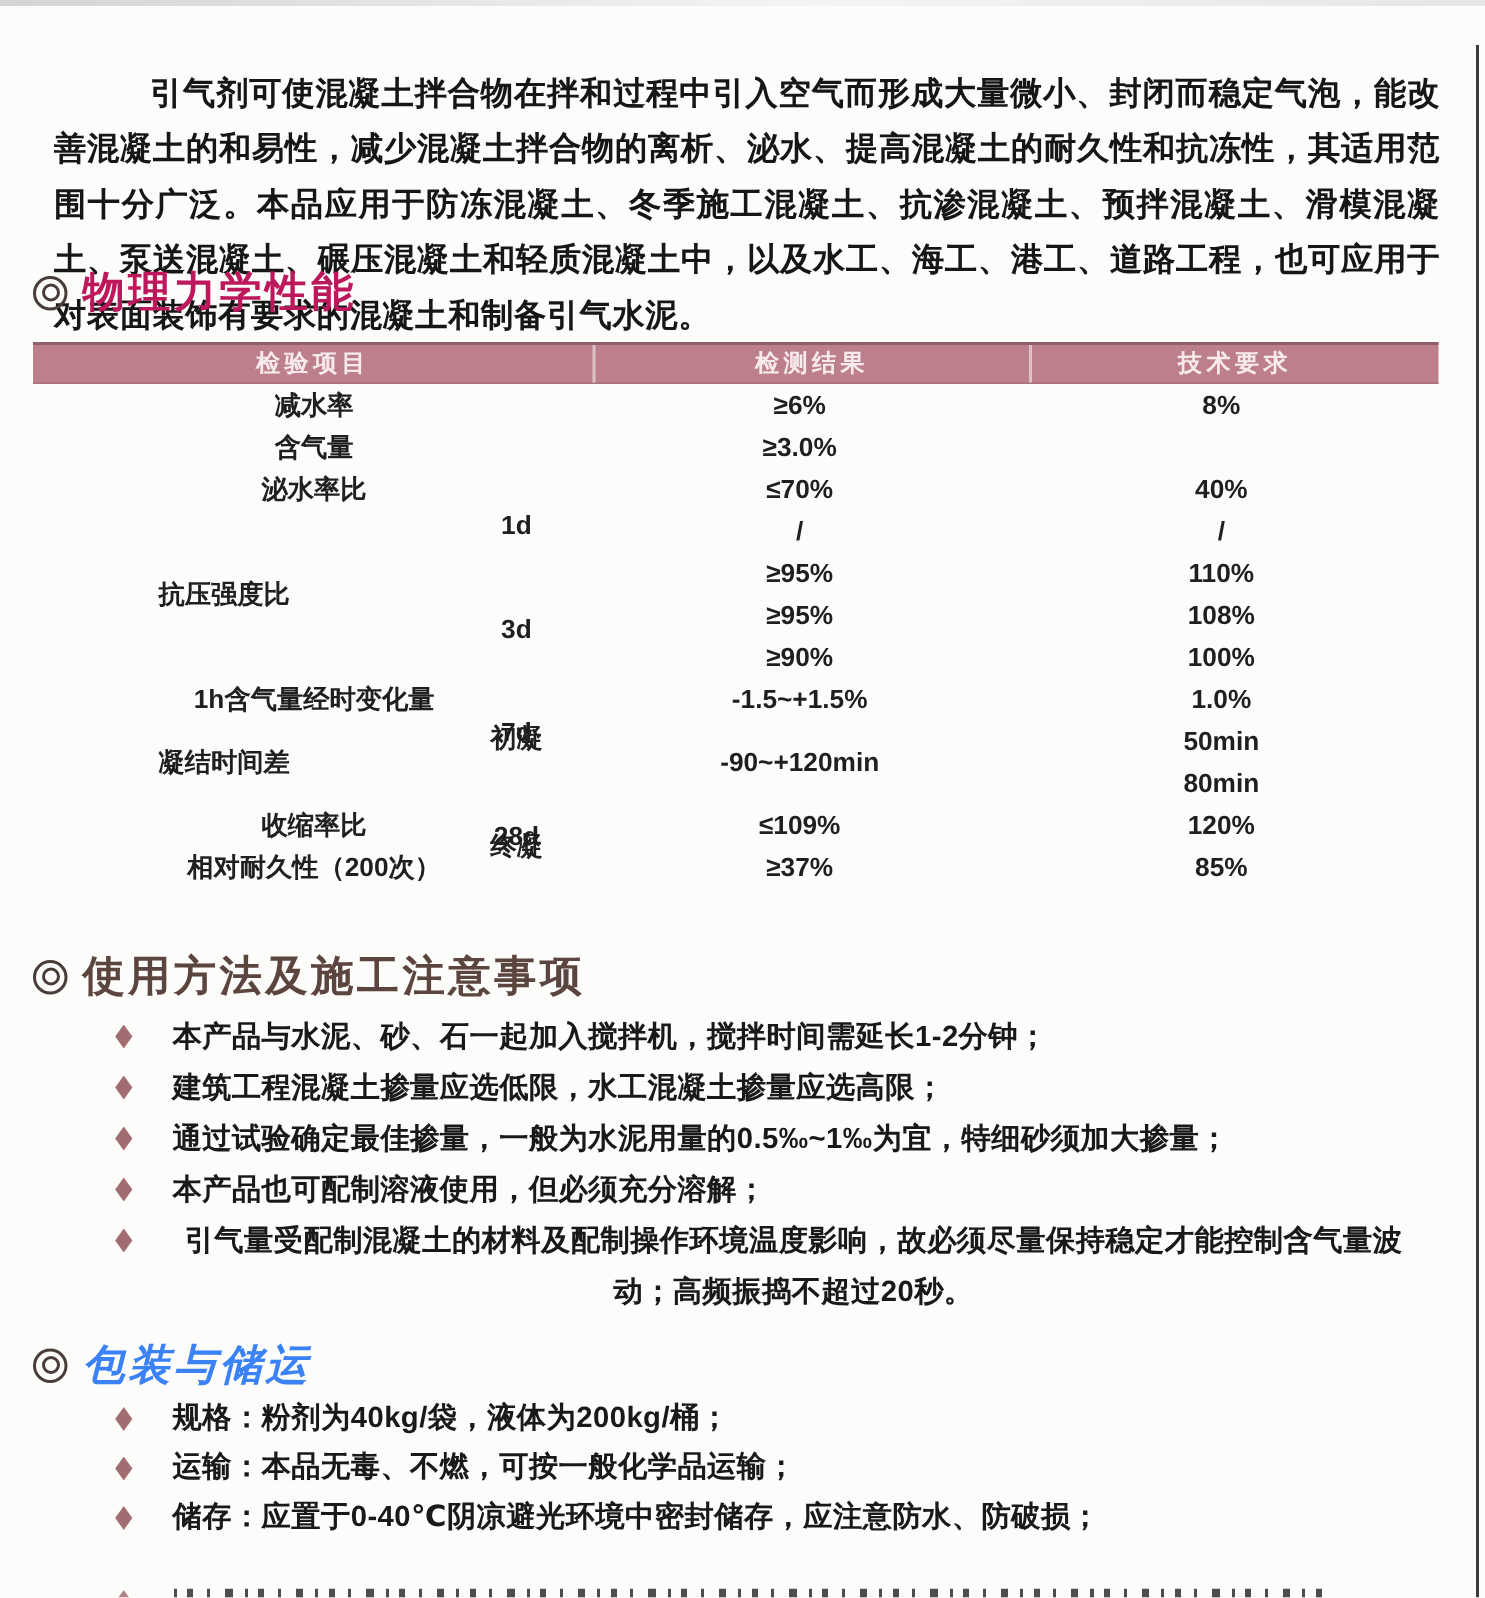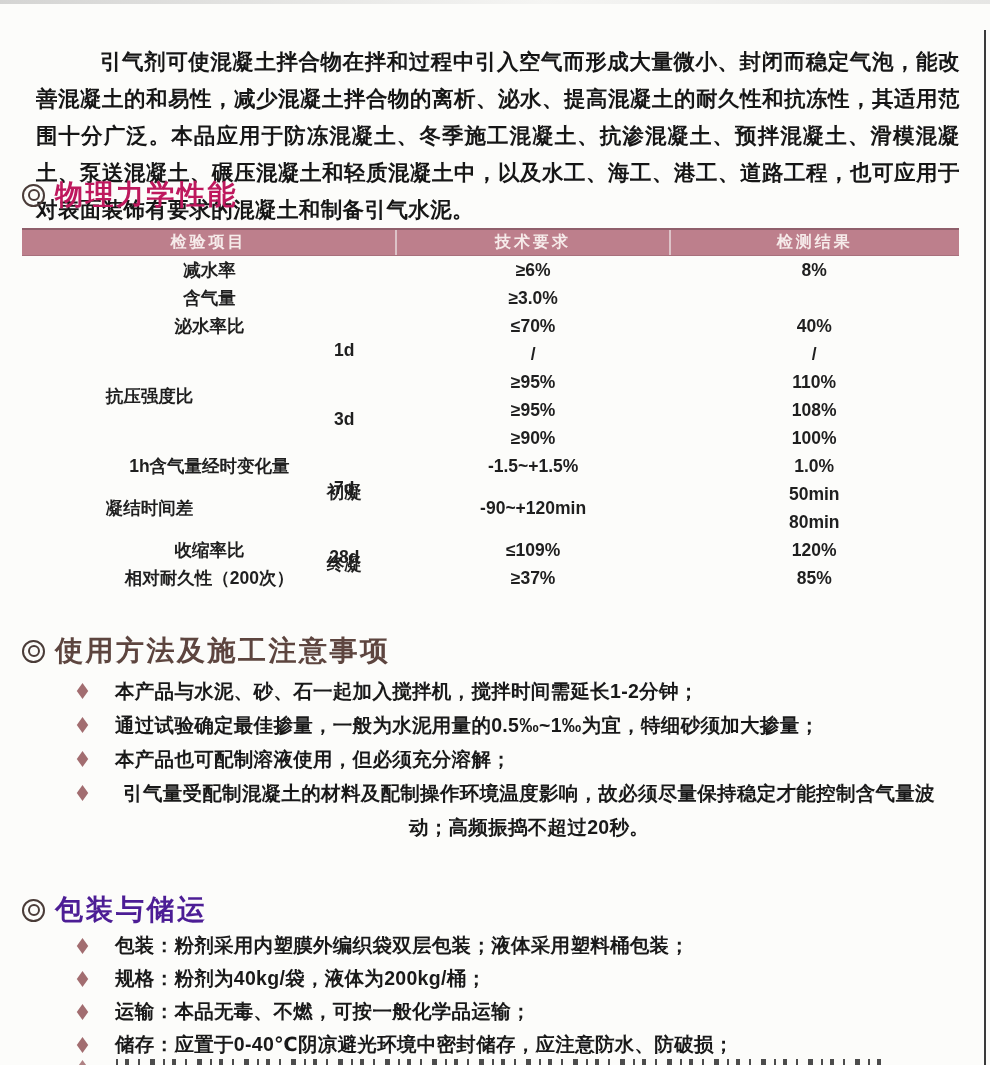--- a/index.html
+++ b/index.html
@@ -19,21 +19,21 @@
     text-align:justify;text-indent:64px;letter-spacing:.4px;
   }
 
   
   .sec-head{position:absolute;left:22px;display:flex;align-items:center;gap:10px;}
   .ring{width:19px;height:19px;border:2.5px solid #4a3c38;border-radius:50%;
     display:inline-flex;align-items:center;justify-content:center;flex:0 0 auto;}
   .ring::after{content:"";width:8px;height:8px;border:2.5px solid #4a3c38;border-radius:50%;}
   .sec-title{font-size:28px;font-weight:bold;letter-spacing:2.5px;color:#be185d;}
   .sec-title.usage{color:#5d453f;}
-  .sec-title.packing{color:#4c1d95;}
+  .sec-title.packing{color:#3b82f6;font-style:italic;}
 
   
   .tbl{position:absolute;left:22px;top:228px;width:937px;font-size:17.5px;font-weight:600;color:#1f1f1f;}
   .thead{display:flex;height:25px;background:#bd7f8c;border-top:2px solid #8f5f6b;border-bottom:1px solid #a8707c;}
   .th{display:flex;align-items:center;justify-content:center;
       color:#f6ebea;font-size:16px;font-weight:600;letter-spacing:3px;}
   .th + .th{border-left:2px solid #ddc3c8;}
   .c1{width:40.0%;}
   .c2{width:29.1%;}
   .c3{width:30.9%;}
@@ -80,22 +80,22 @@
 <p class="intro">引气剂可使混凝土拌合物在拌和过程中引入空气而形成大量微小、封闭而稳定气泡，能改善混凝土的和易性，减少混凝土拌合物的离析、泌水、提高混凝土的耐久性和抗冻性，其适用范围十分广泛。本品应用于防冻混凝土、冬季施工混凝土、抗渗混凝土、预拌混凝土、滑模混凝土、泵送混凝土、碾压混凝土和轻质混凝土中，以及水工、海工、港工、道路工程，也可应用于对表面装饰有要求的混凝土和制备引气水泥。</p>
 
 <div class="sec-head" style="top:176px;">
   <span class="ring"></span>
   <span class="sec-title">物理力学性能</span>
 </div>
 
 <div class="tbl">
   <div class="thead">
     <div class="th c1">检验项目</div>
+    <div class="th c3">检测结果</div>
     <div class="th c2">技术要求</div>
-    <div class="th c3">检测结果</div>
   </div>
 
   <div class="trow">
     <div class="td c1">减水率</div>
     <div class="td c2">≥6%</div>
     <div class="td c3">8%</div>
   </div>
   <div class="trow">
     <div class="td c1">含气量</div>
     <div class="td c2">≥3.0%</div>
@@ -168,44 +168,44 @@
   <span class="sec-title usage">使用方法及施工注意事项</span>
 </div>
 
 <div class="bullet-list" style="top:674px;text-align:center;">
   <div class="bullet-item u-item">
     <span class="diamond"></span>
     <span class="btext">本产品与水泥、砂、石一起加入搅拌机，搅拌时间需延长1-2分钟；</span>
   </div>
   <div class="bullet-item u-item">
     <span class="diamond"></span>
+    <span class="btext">建筑工程混凝土掺量应选低限，水工混凝土掺量应选高限；</span>
+  </div>
+  <div class="bullet-item u-item">
+    <span class="diamond"></span>
     <span class="btext">通过试验确定最佳掺量，一般为水泥用量的0.5‰~1‰为宜，特细砂须加大掺量；</span>
   </div>
   <div class="bullet-item u-item">
     <span class="diamond"></span>
     <span class="btext">本产品也可配制溶液使用，但必须充分溶解；</span>
   </div>
   <div class="bullet-item u-item">
     <span class="diamond"></span>
     <span class="btext" style="max-width:828px;">引气量受配制混凝土的材料及配制操作环境温度影响，故必须尽量保持稳定才能控制含气量波动；高频振捣不超过20秒。</span>
   </div>
 </div>
 
 <div class="sec-head" style="top:891px;">
   <span class="ring"></span>
   <span class="sec-title packing">包装与储运</span>
 </div>
 
 <div class="bullet-list" style="top:929px;">
   <div class="bullet-item p-item">
     <span class="diamond"></span>
-    <span class="btext">包装：粉剂采用内塑膜外编织袋双层包装；液体采用塑料桶包装；</span>
-  </div>
-  <div class="bullet-item p-item">
-    <span class="diamond"></span>
     <span class="btext">规格：粉剂为40kg/袋，液体为200kg/桶；</span>
   </div>
   <div class="bullet-item p-item">
     <span class="diamond"></span>
     <span class="btext">运输：本品无毒、不燃，可按一般化学品运输；</span>
   </div>
   <div class="bullet-item p-item">
     <span class="diamond"></span>
     <span class="btext">储存：应置于0-40℃阴凉避光环境中密封储存，应注意防水、防破损；</span>
   </div>

